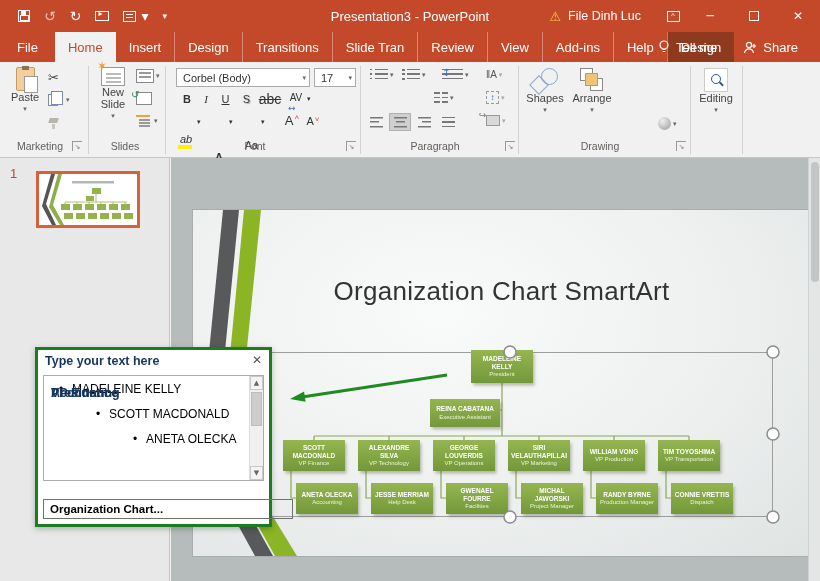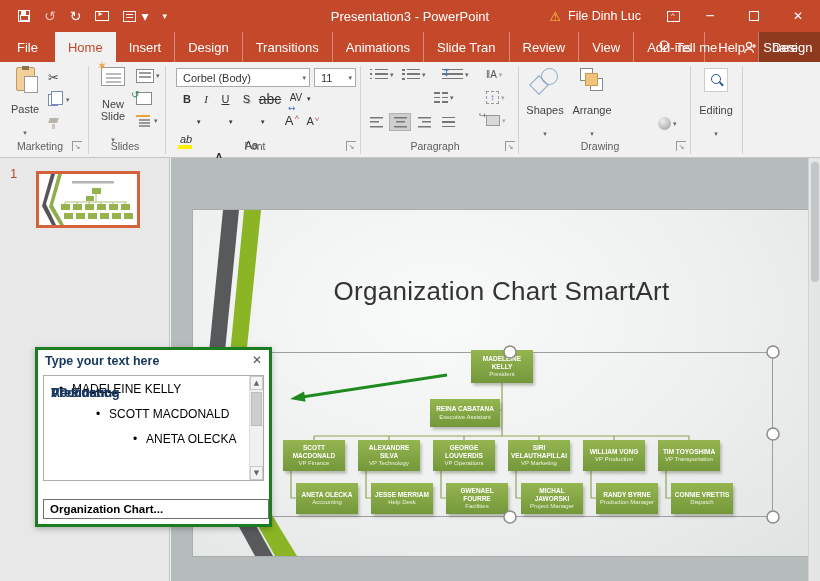--- a/index.html
+++ b/index.html
@@ -38,21 +38,21 @@
   .tab-contextual { background:#8E3A1F; }
   .sep-left { border-left:1px solid rgba(255,255,255,.35); }
   .tabrow-right { position:absolute; right:0; top:0; height:30px; display:flex; align-items:center; gap:26px; padding-right:22px; color:#fff; font-size:13px; }
   .tr-item { display:flex; align-items:center; gap:6px; }
 
   
   .ribbon { position:absolute; left:0; top:62px; width:820px; height:96px; background:#f1f1f1; border-bottom:1px solid #c8c6c4; font-size:11px; color:#444; }
   .grp-label { position:absolute; top:78px; font-size:10.5px; color:#605e5c; text-align:center; }
   .launcher { position:absolute; top:79px; width:10px; height:10px; border-left:1px solid #999; border-top:1px solid #999; font-size:7px; color:#777; line-height:10px; text-align:center; }
   .vsep { position:absolute; top:4px; height:88px; width:1px; background:#d4d2d0; }
-  .bigbtn { position:absolute; display:flex; flex-direction:column; align-items:center; gap:12px; text-align:center; line-height:12px; }
+  .bigbtn { position:absolute; display:flex; flex-direction:column; align-items:center; gap:0; text-align:center; line-height:12px; }
   .dd { font-size:7px; color:#666; }
   .dd-dis { color:#aaa; }
   .smallrow { position:absolute; display:flex; align-items:center; gap:2px; }
 
   .ic-clipboard { width:19px; height:24px; background:#f4cf9a; border:1px solid #c09a5e; border-radius:2px; position:relative; }
   .ic-clipboard::before { content:""; position:absolute; left:5px; top:-2px; width:7px; height:4px; background:#8a7355; }
   .ic-clipboard::after { content:""; position:absolute; right:-4px; bottom:-3px; width:12px; height:15px; background:#fff; border:1px solid #9a9a9a; }
   .ic-copy { width:10px; height:12px; border:1px solid #7a8ab8; background:#fff; position:relative; }
   .ic-copy::before { content:""; position:absolute; left:2px; top:-4px; width:10px; height:12px; border:1px solid #7a8ab8; background:#fff; }
   .ic-painter { width:11px; height:12px; position:relative; }
@@ -151,21 +151,21 @@
   .tp-title { position:absolute; left:7px; top:4px; font-size:12.5px; font-weight:bold; color:#17365D; }
   .tp-close { position:absolute; right:7px; top:3px; font-size:12px; color:#555; }
   .tp-list { position:absolute; left:5px; top:25px; width:221px; height:106px; border:1px solid #a9acb2; overflow:hidden; }
   .tp-entries { position:absolute; left:0; top:6px; right:14px; }
   .tp-entry { margin-bottom:10px; font-size:12px; color:#000; line-height:15px; }
   .tp-name { position:relative; }
   .tp-name::before { content:"•"; position:absolute; left:-13px; top:0; }
   .tp-scroll { position:absolute; right:0; top:0; width:14px; height:104px; background:#f0f0f0; border-left:1px solid #ddd; }
   .tp-sbtn { position:absolute; left:0; width:13px; height:14px; background:#f4f4f4; border:1px solid #c9c9c9; font-size:7px; color:#666; text-align:center; line-height:13px; }
   .tp-sthumb { position:absolute; left:1px; top:16px; width:11px; height:34px; background:#cdcdcd; border:1px solid #bdbdbd; }
-  .tp-footer { position:absolute; left:5px; bottom:5px; width:226px; height:20px; border:1px solid #707070; font-size:11.5px; font-weight:bold; color:#000; line-height:18px; padding-left:6px; }
+  .tp-footer { position:absolute; left:5px; bottom:5px; width:250px; height:20px; border:1px solid #707070; font-size:11.5px; font-weight:bold; color:#000; line-height:18px; padding-left:6px; }
 </style>
 </head>
 <body>
 
 <div id="app">
 
   <div class="titlebar">
     <div class="qat">
       <span class="ic-save"></span>
       <span class="ico ic-undo">↺</span>
@@ -194,21 +194,20 @@
     </div>
   </div>
 
   <div class="tabrow">
     <div id="tabs" style="display:flex">
         <div class="tab tab-file">File</div>
         <div class="tab tab-active">Home</div>
         <div class="tab tab-normal">Insert</div>
         <div class="tab tab-normal sep-left">Design</div>
         <div class="tab tab-normal sep-left">Transitions</div>
-        <div class="tab tab-normal sep-left">Animations</div>
         <div class="tab tab-normal sep-left">Slide Tran</div>
         <div class="tab tab-normal sep-left">Review</div>
         <div class="tab tab-normal sep-left">View</div>
         <div class="tab tab-normal sep-left">Add-ins</div>
         <div class="tab tab-normal sep-left">Help</div>
         <div class="tab tab-contextual sep-left">Design</div>
       </div>
     <div class="tabrow-right">
       <div class="tr-item">
         <svg width="12" height="14" viewBox="0 0 12 14">
@@ -266,21 +265,21 @@
         <span class="dd ico">▾</span>
       </div>
     <div class="grp-label" style="left:93px; width:64px;">Slides</div>
     <div class="vsep" style="left:165px;"></div>
 
     <div class="combo" style="left:176px; top:6px; width:134px;">
       <span>Corbel (Body)</span>
       <span class="dd ico">▾</span>
     </div>
     <div class="combo" style="left:314px; top:6px; width:42px;">
-      <span>11</span>
+      <span>17</span>
       <span class="dd ico">▾</span>
     </div>
     <div class="fbtn fb-b" style="left:180px; top:28px; width:14px;">
         <span>B</span>
       </div>
     <div class="fbtn fb-i" style="left:200px; top:28px; width:12px;">
         <span>I</span>
       </div>
     <div class="fbtn fb-u" style="left:219px; top:28px; width:13px;">
         <span>U</span>

